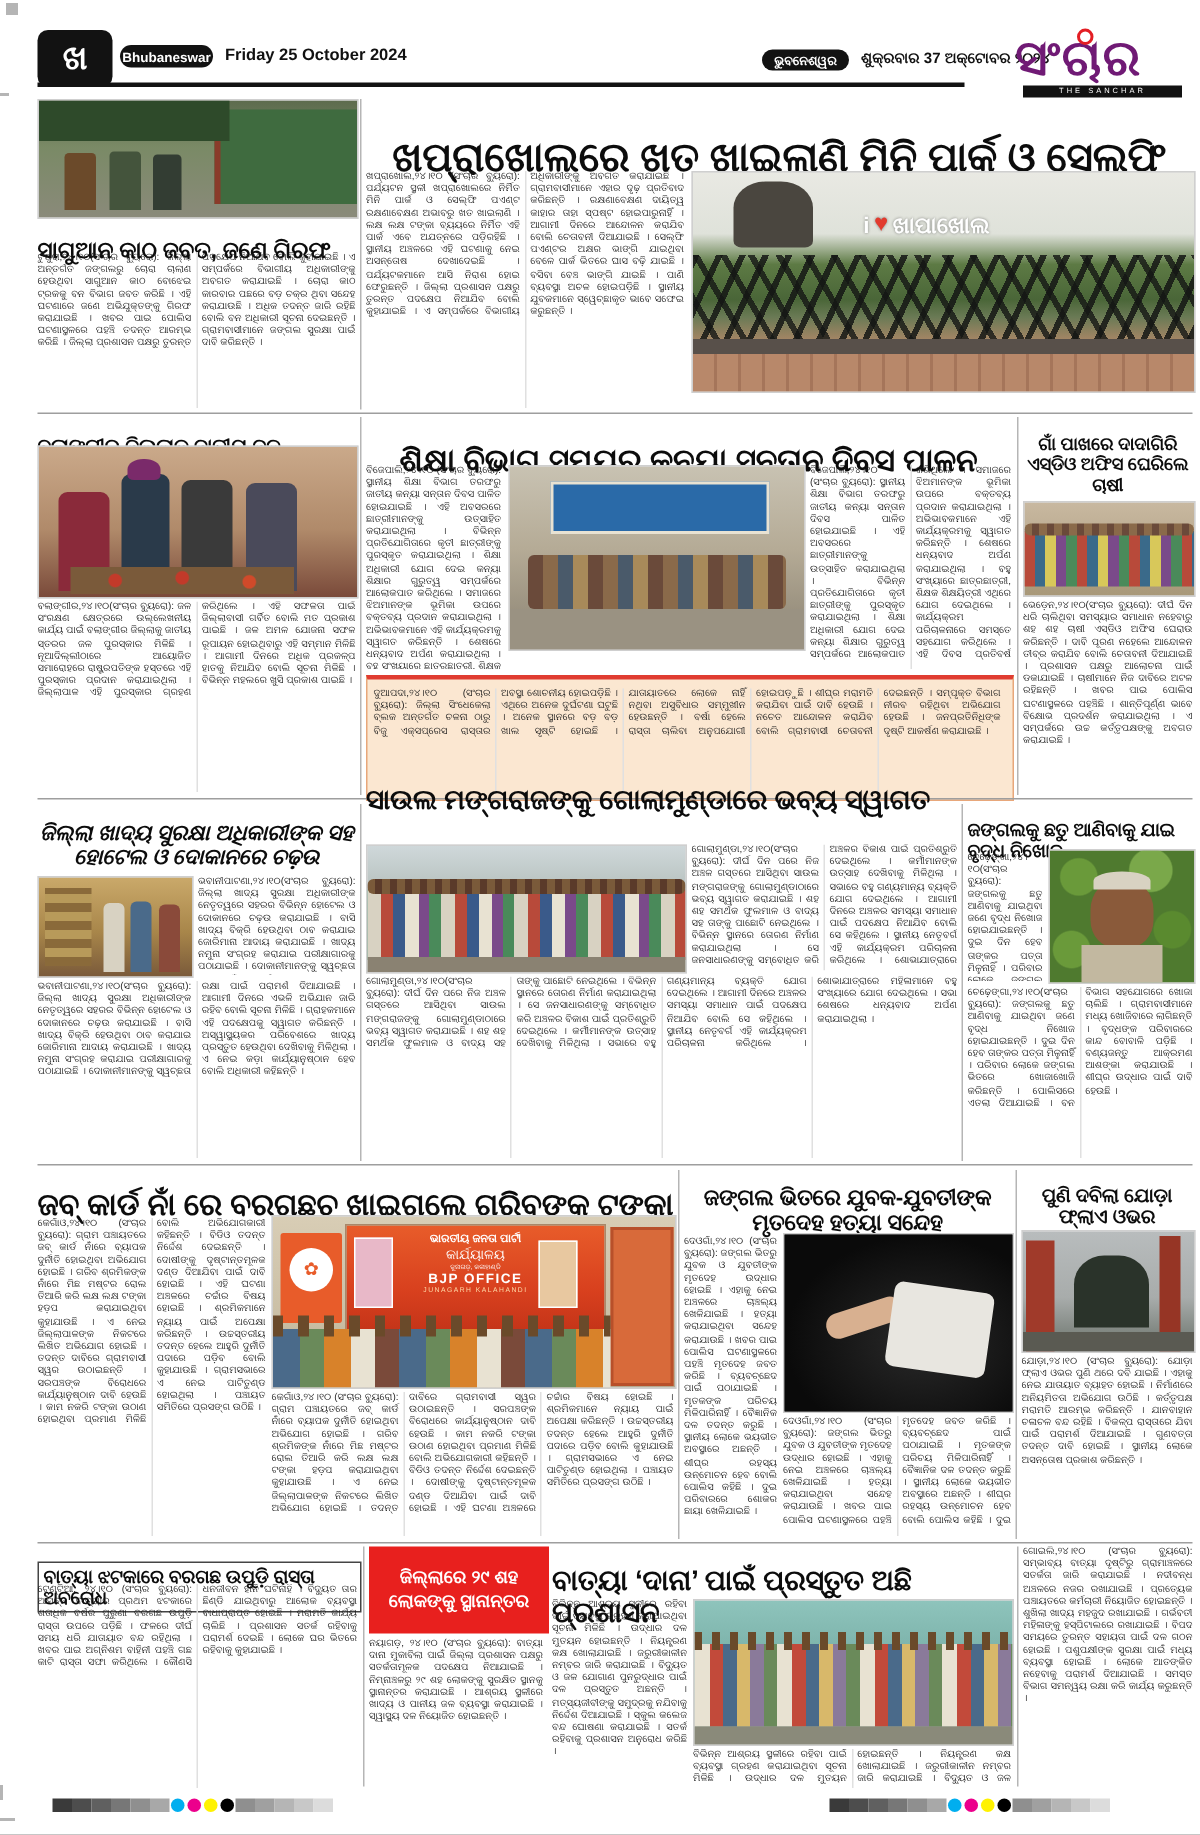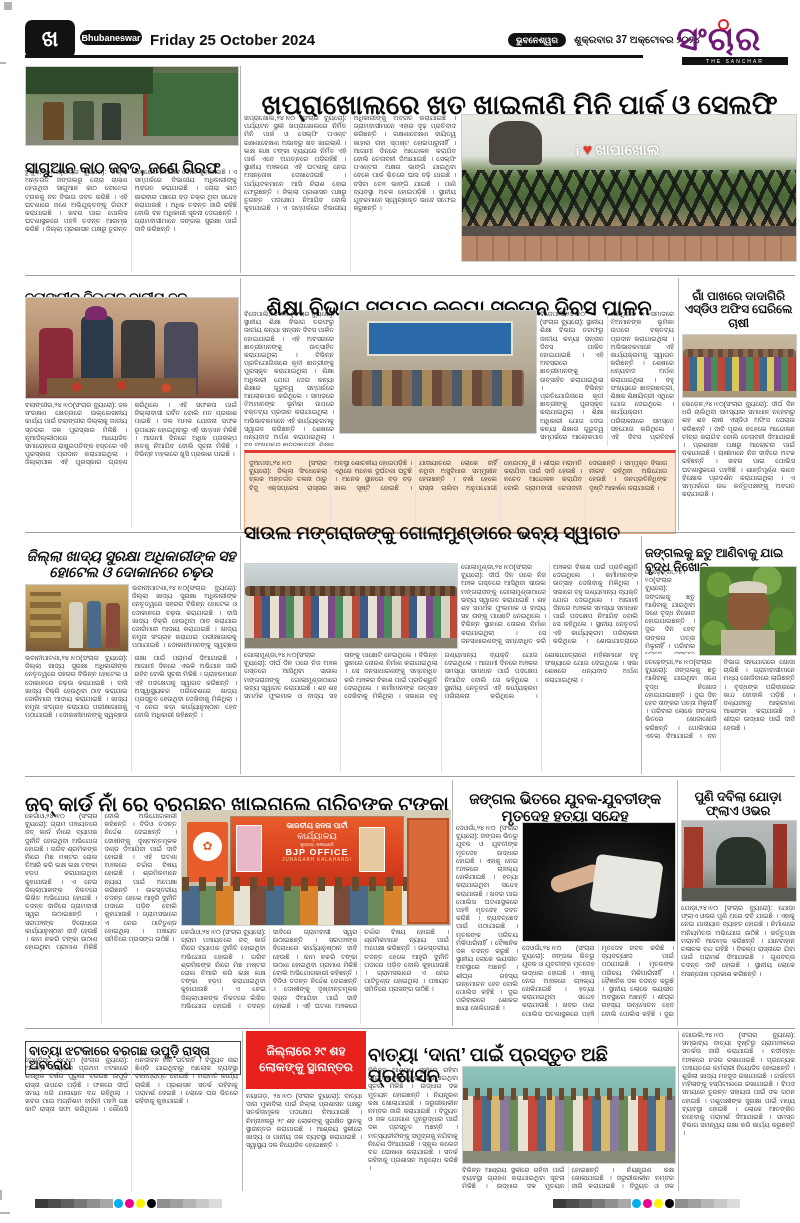--- a/index.html
+++ b/index.html
@@ -6,21 +6,21 @@
   #paper{position:relative;width:800px;height:1223px;background:#ffffff;overflow:hidden;
          font-family:"Liberation Sans",sans-serif;color:#111;}
   .abs{position:absolute;}
   
   .reg-sq{position:absolute;background:#b5b5b5;}
   .edition-tab{position:absolute;left:25px;top:20px;width:50px;height:38px;background:#121212;
                border-radius:7px;display:flex;align-items:center;justify-content:center;}
   .edition-tab span{color:#fff;font-size:22px;font-weight:700;}
   .pill{position:absolute;background:#121212;color:#fff;border-radius:9px;
         display:flex;align-items:center;justify-content:center;font-weight:700;}
-  .date-en{position:absolute;font-weight:700;font-size:15px;color:#111;}
+  .date-en{position:absolute;font-weight:700;font-size:11px;color:#111;}
   .date-od{position:absolute;font-weight:700;font-size:10px;color:#111;}
   .masthead{position:absolute;right:6px;top:22px;width:150px;text-align:center;}
   .masthead .word{font-size:33px;font-weight:700;letter-spacing:1px;line-height:34px;color:#701a75;}
   .masthead .dot{position:absolute;left:74px;top:-3px;width:7px;height:7px;border:2px solid #e31e24;
                  border-radius:50%;background:#fff;}
   .masthead .bar{margin:1px 0 0 38px;background:#121212;color:#fff;font-size:5px;letter-spacing:2px;
                  height:8px;line-height:8px;width:106px;text-align:center;}
   .head-rule{position:absolute;left:25px;top:55px;width:618px;height:3px;background:#121212;}
   
   .hdiv{position:absolute;left:25px;width:770px;height:1px;background:#9e9e9e;}

